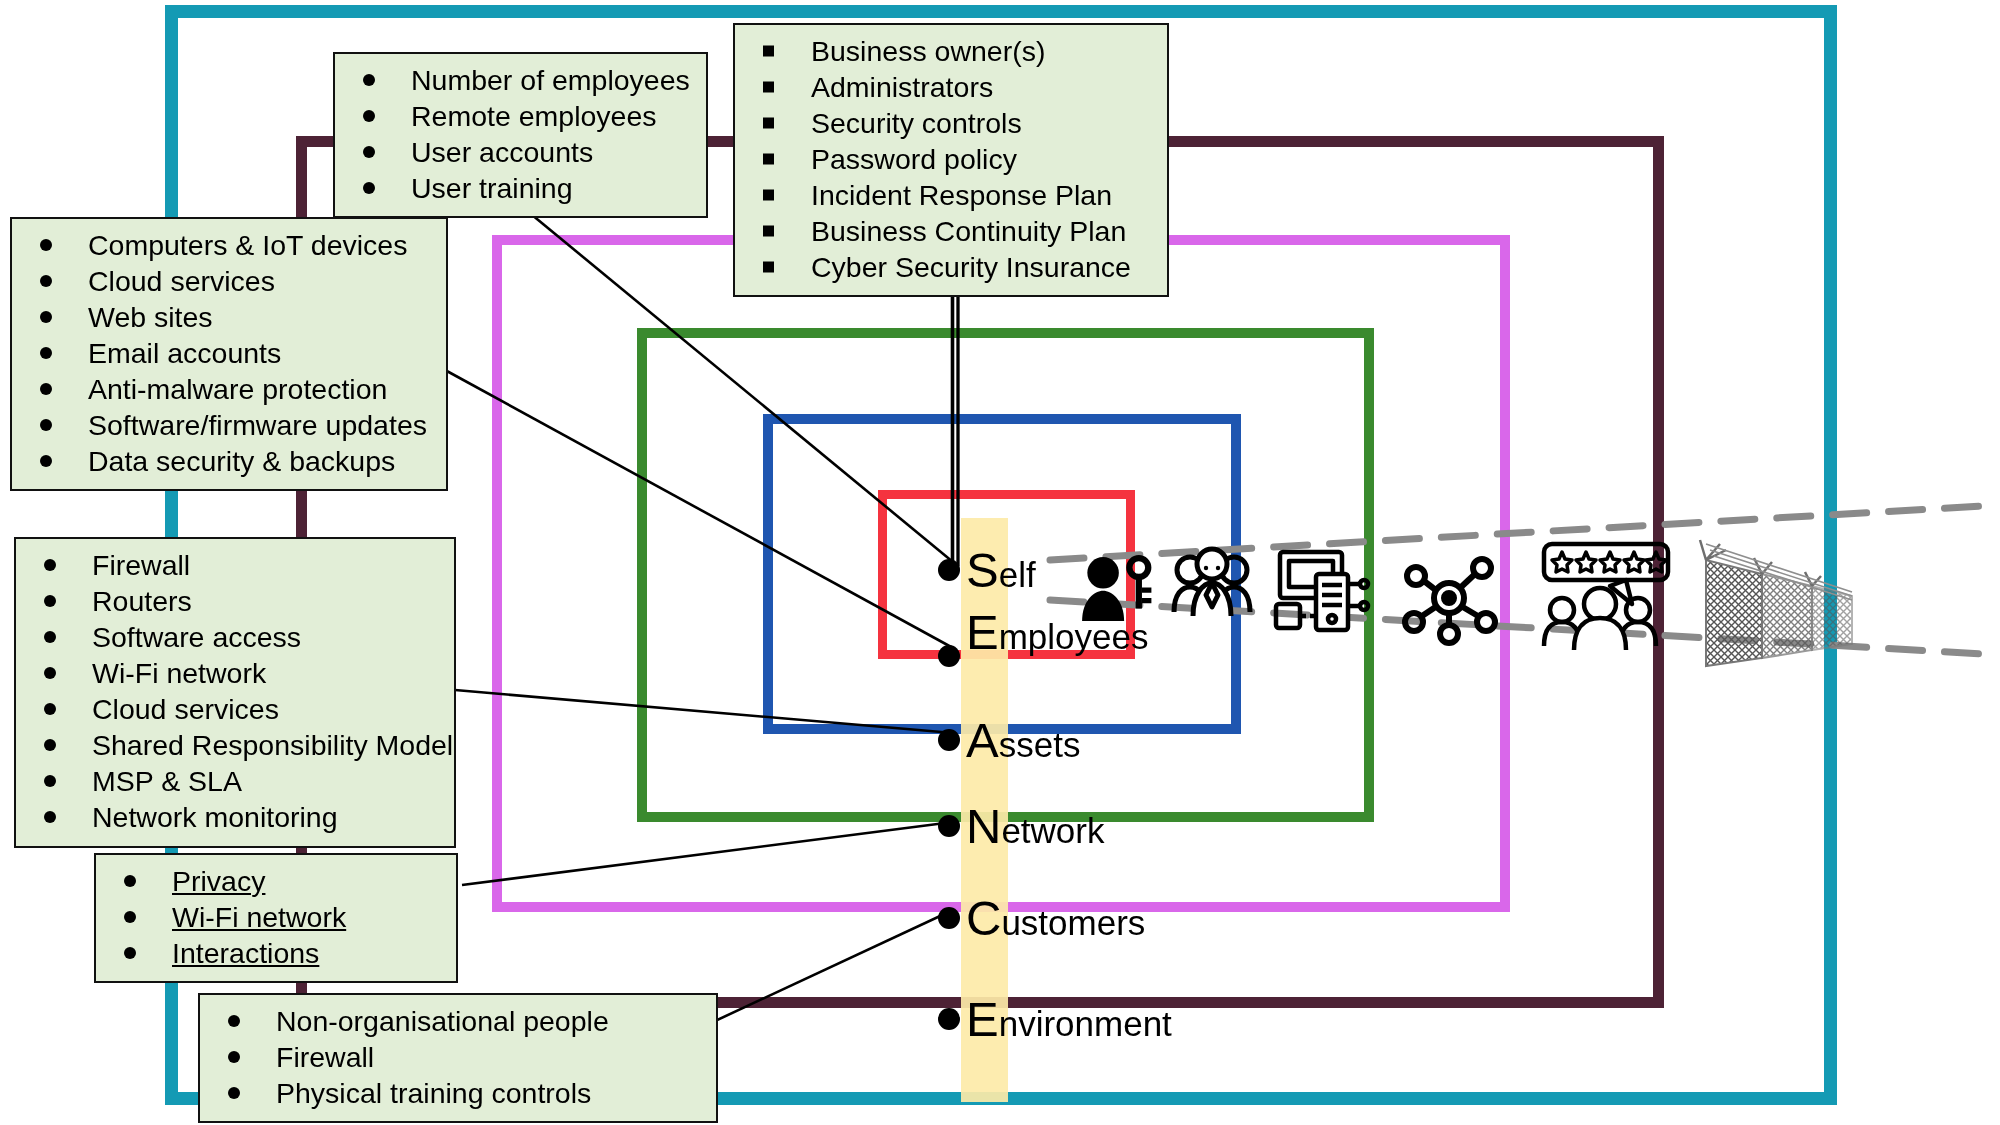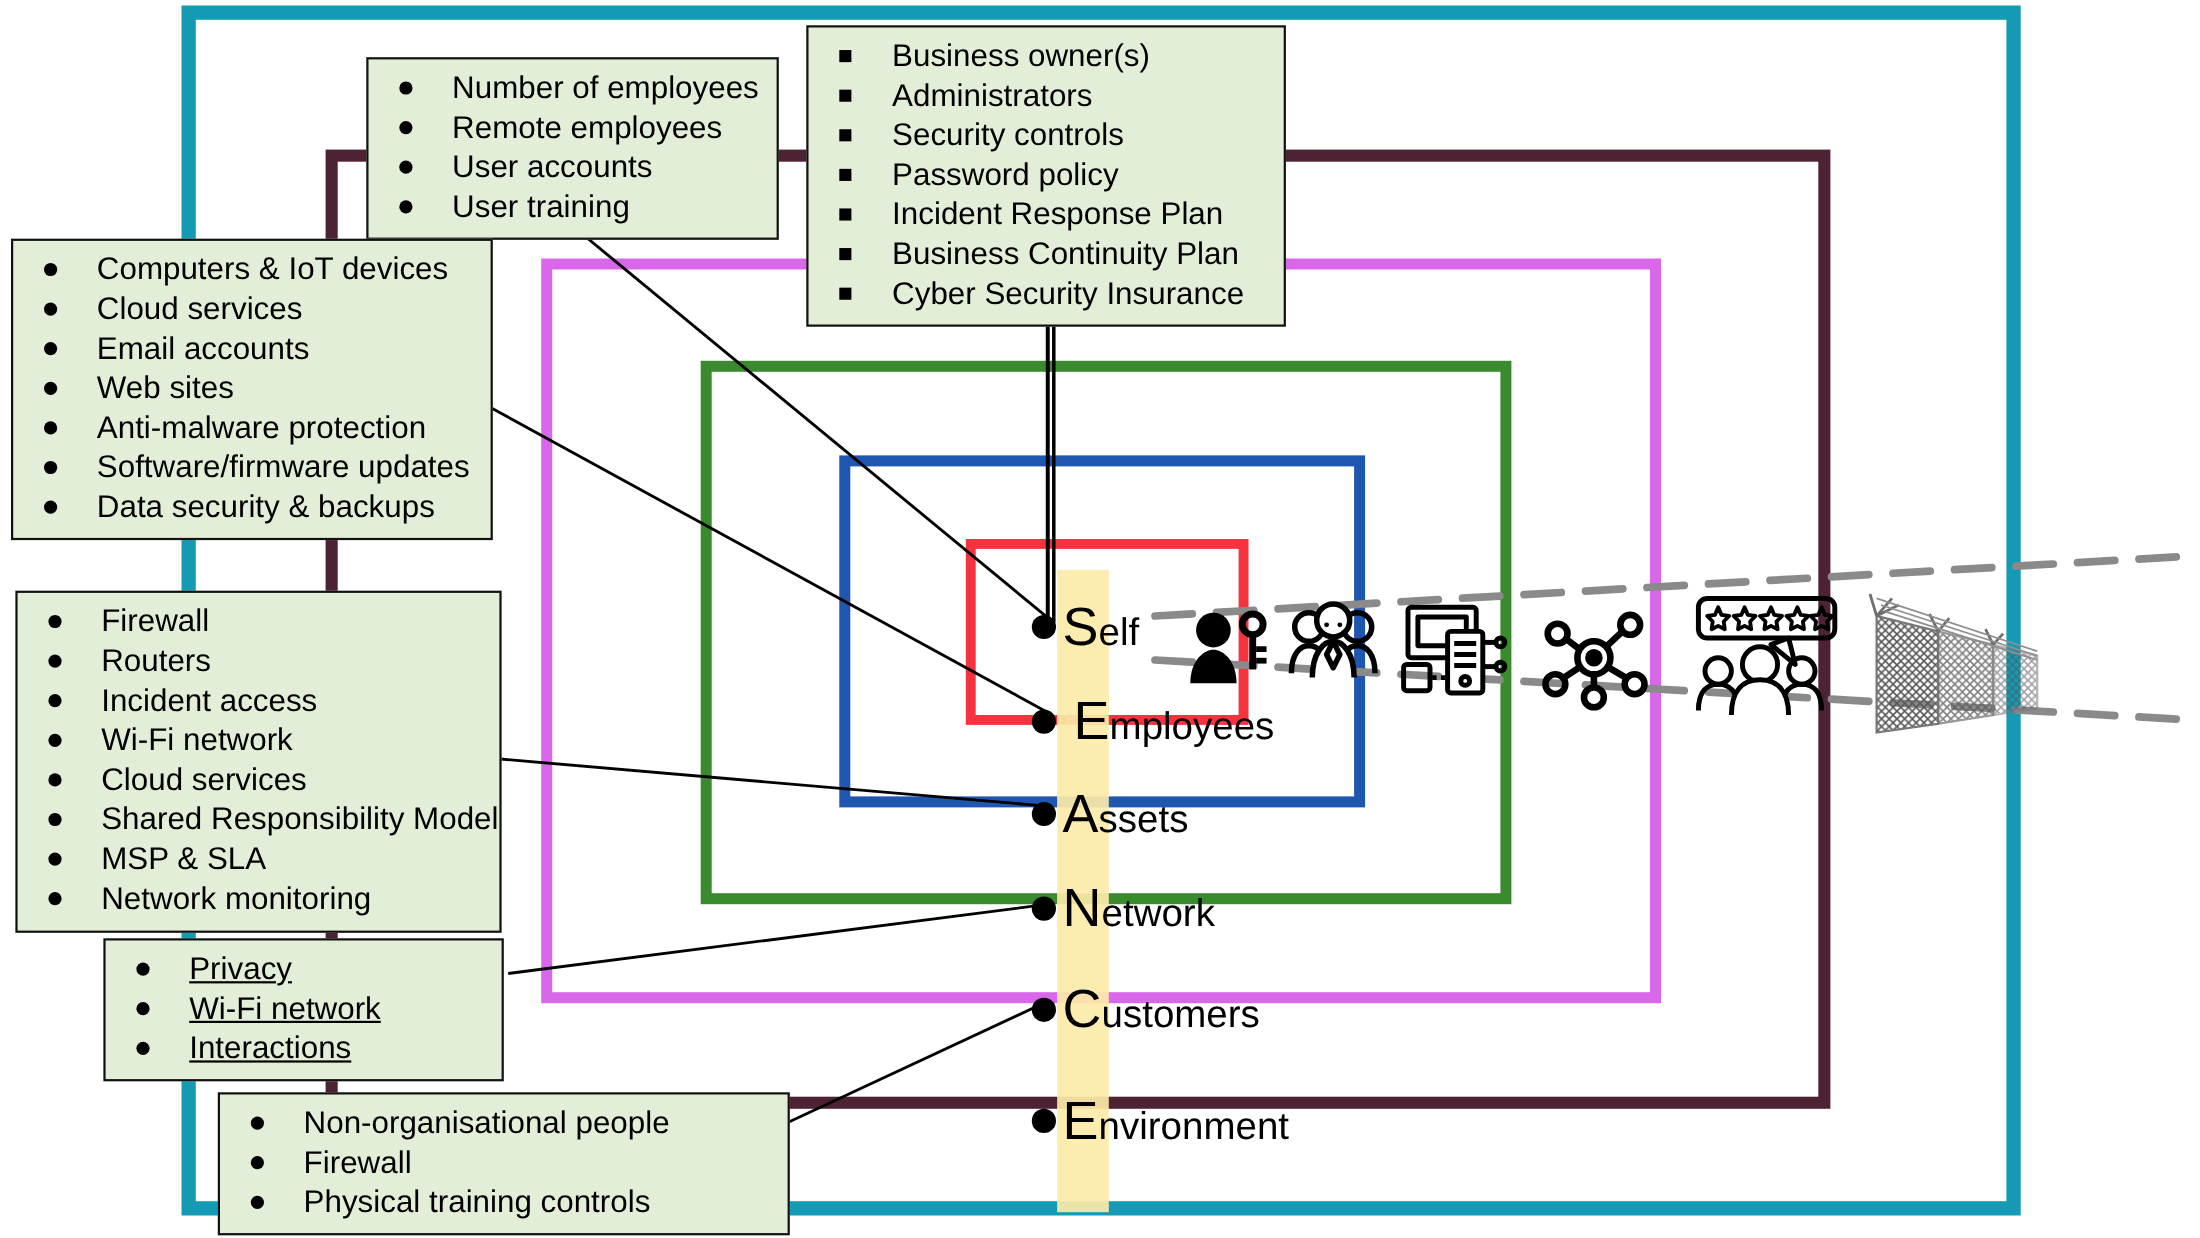--- a/index.html
+++ b/index.html
@@ -155,21 +155,21 @@
       </g>
     </g>
   </svg>
 
   <div class="dot" style="left:938px;top:559px;"></div>
   <div class="seance-label" style="left:966px;top:546px;">
     <span class="cap">S</span><span class="rest">elf</span>
   </div>
 
   <div class="dot" style="left:938px;top:645px;"></div>
-  <div class="seance-label" style="left:966px;top:632px;margin-left:10px;">
+  <div class="seance-label" style="left:966px;top:608px;">
     <span class="cap">E</span><span class="rest">mployees</span>
   </div>
 
   <div class="dot" style="left:938px;top:729px;"></div>
   <div class="seance-label" style="left:966px;top:716px;">
     <span class="cap">A</span><span class="rest">ssets</span>
   </div>
 
   <div class="dot" style="left:938px;top:815px;"></div>
   <div class="seance-label" style="left:966px;top:802px;">
@@ -204,33 +204,33 @@
         <li>Incident Response Plan</li>
         <li>Business Continuity Plan</li>
         <li>Cyber Security Insurance</li>
       </ul>
     </div>
 
   <div class="callout bul-round" style="left:10px;top:217px;width:438px;">
       <ul>
         <li>Computers &amp; IoT devices</li>
         <li>Cloud services</li>
+        <li>Web sites</li>
         <li>Email accounts</li>
-        <li>Web sites</li>
         <li>Anti-malware protection</li>
         <li>Software/firmware updates</li>
         <li>Data security &amp; backups</li>
       </ul>
     </div>
 
   <div class="callout bul-round" style="left:14px;top:537px;width:442px;">
       <ul>
         <li>Firewall</li>
         <li>Routers</li>
-        <li>Incident access</li>
+        <li>Software access</li>
         <li>Wi-Fi network</li>
         <li>Cloud services</li>
         <li>Shared Responsibility Model</li>
         <li>MSP &amp; SLA</li>
         <li>Network monitoring</li>
       </ul>
     </div>
 
   <div class="callout bul-round" style="left:94px;top:853px;width:364px;text-decoration:underline;">
       <ul>

